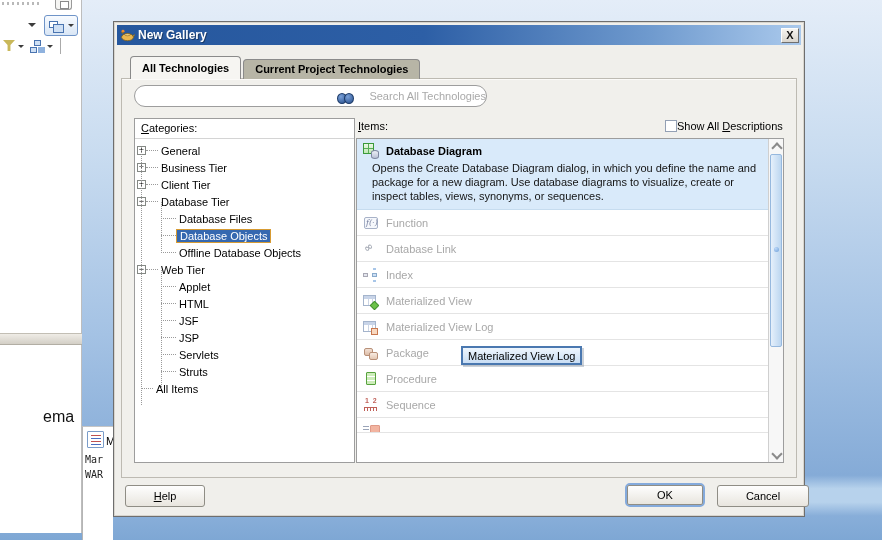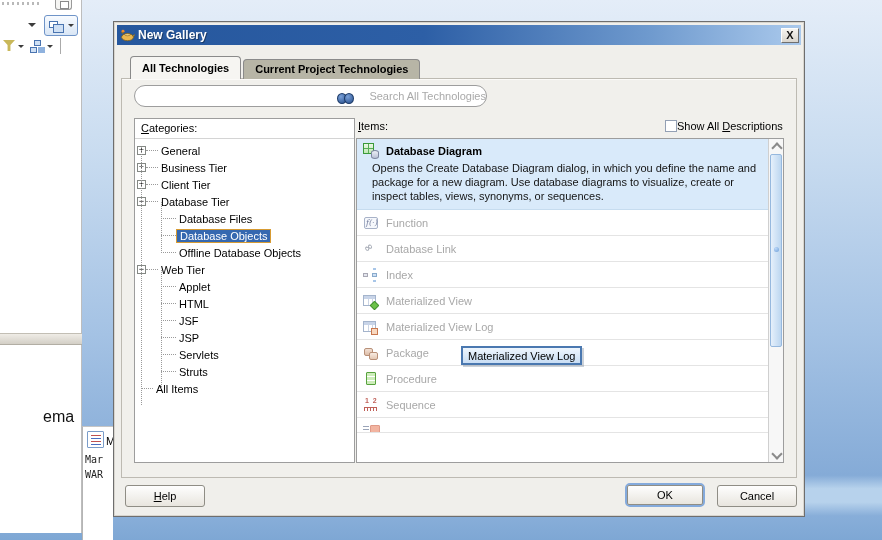--- a/index.html
+++ b/index.html
@@ -138,21 +138,21 @@
 
   .tooltip { position:absolute; left:339px; top:267px; height:19px; line-height:15px; padding:1px 5px; font-size:11px; color:#000;
     border:2px solid #4a78b0; background:linear-gradient(180deg,#eef5fd,#c9def4); box-shadow:2px 2px 0 rgba(110,125,145,.35); z-index:6; white-space:nowrap; }
 
   .btn { position:absolute; height:22px; font-size:11px; background:linear-gradient(180deg,#fefefe,#e8e5de);
     border:1px solid #8f8d85; border-radius:3px; display:flex; align-items:center; justify-content:center; }
   .btn-help { left:8px; top:460px; width:80px; }
   .ok-ring { position:absolute; left:508px; top:458px; border:2px solid #84aadc; border-radius:5px; }
   .btn-ok { position:relative; width:76px; height:20px; font-size:11px; background:linear-gradient(180deg,#fefefe,#e8e5de);
     border:1px solid #8f8d85; border-radius:2px; display:flex; align-items:center; justify-content:center; }
-  .btn-cancel { left:600px; top:460px; width:80px; }
+  .btn-cancel { left:600px; top:460px; width:92px; }
 </style>
 </head>
 <body>
 
 <div class="left-panel">
   <div class="tb-dots"></div>
   <div class="tb-icon-top"></div>
   <span class="caret tb-caret1"></span>
   <div class="tb-btn">
     <span class="win"></span>

